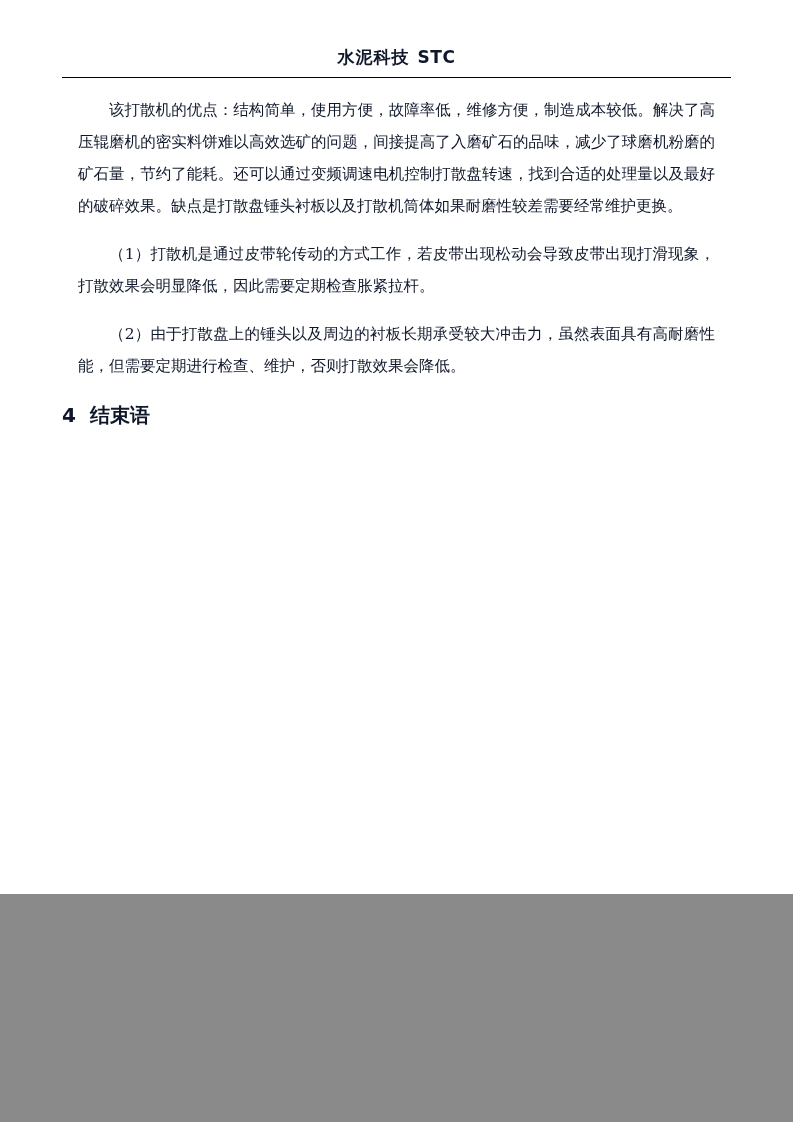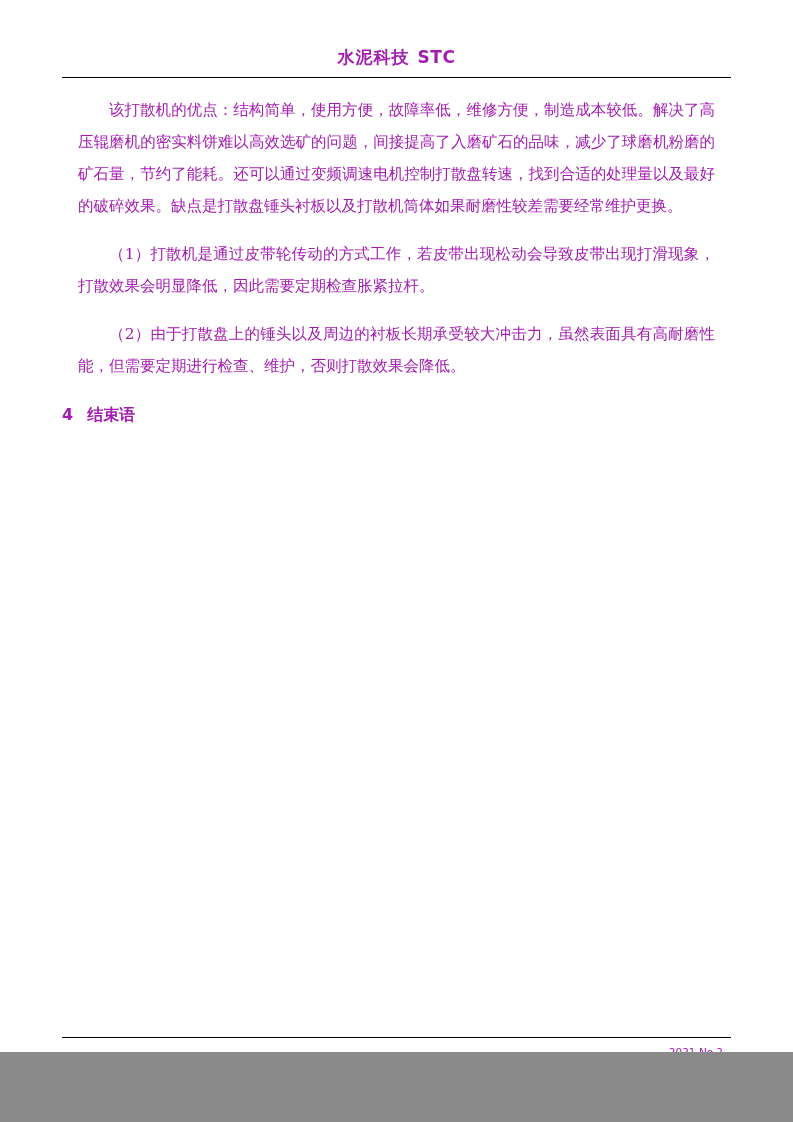--- a/index.html
+++ b/index.html
@@ -2,26 +2,26 @@
 <html><head>
 <meta charset="utf-8">
 <style>
   html, body {
     margin: 0;
     padding: 0;
     background: #8a8a8a;
   }
   .page {
     width: 793px;
-    height: 1052px;
+    height: 894px;
     background: #ffffff;
     position: relative;
     box-sizing: border-box;
     font-family: "DejaVu Serif", "Liberation Serif", serif;
-    color: #a21caf;
+    color: #0f172a;
     overflow: hidden;
   }
   .page-inner {
     position: absolute;
     left: 62px;
     right: 62px;
     top: 0;
     bottom: 0;
   }
   .header {
@@ -49,21 +49,21 @@
     text-align: justify;
     text-justify: inter-ideograph;
   }
   .para {
     text-indent: 2em;
     margin: 16px;
   }
   .section-heading {
     font-family: "DejaVu Sans", "Liberation Sans", sans-serif;
     font-weight: bold;
-    font-size: 16px;
+    font-size: 20px;
     line-height: 34px;
     margin: 6px 0 0 0;
     text-indent: 0;
   }
   .section-heading .num {
     margin-right: 14px;
   }
   .footer-rule {
     position: absolute;
     left: 0;

